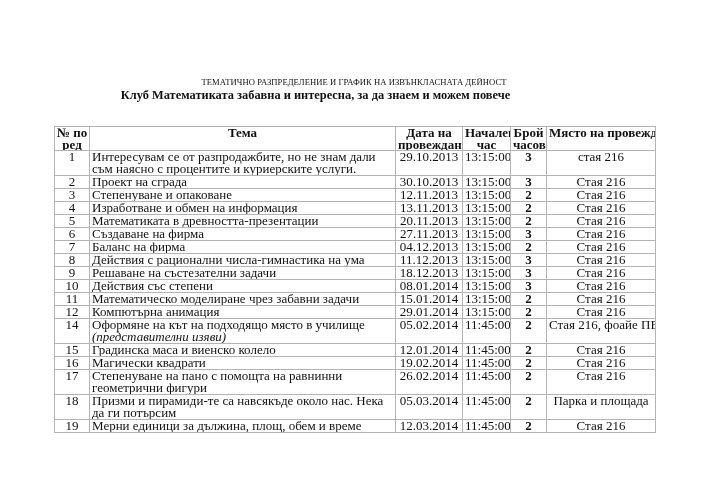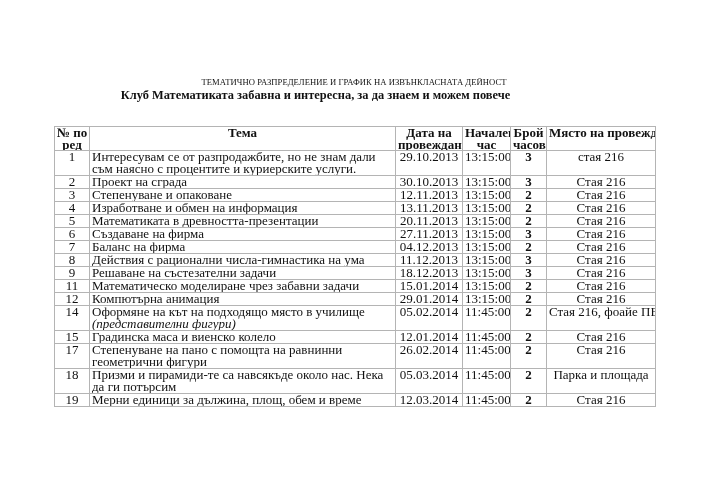--- a/index.html
+++ b/index.html
@@ -114,47 +114,63 @@
       </tr>
       <tr class="r">
         <td class="num"><span>9</span></td>
         <td class="topic"><span>Решаване на състезателни задачи</span></td>
         <td class="c"><span>18.12.2013</span></td>
         <td class="c"><span>13:15:00</span></td>
         <td class="b"><span>3</span></td>
         <td class="c"><span>Стая 216</span></td>
       </tr>
       <tr class="r">
+        <td class="num"><span>10</span></td>
+        <td class="topic"><span>Действия със степени</span></td>
+        <td class="c"><span>08.01.2014</span></td>
+        <td class="c"><span>13:15:00</span></td>
+        <td class="b"><span>3</span></td>
+        <td class="c"><span>Стая 216</span></td>
+      </tr>
+      <tr class="r">
         <td class="num"><span>11</span></td>
         <td class="topic"><span>Математическо моделиране чрез забавни задачи</span></td>
         <td class="c"><span>15.01.2014</span></td>
         <td class="c"><span>13:15:00</span></td>
         <td class="b"><span>2</span></td>
         <td class="c"><span>Стая 216</span></td>
       </tr>
       <tr class="r">
         <td class="num"><span>12</span></td>
         <td class="topic"><span>Компютърна анимация</span></td>
         <td class="c"><span>29.01.2014</span></td>
         <td class="c"><span>13:15:00</span></td>
         <td class="b"><span>2</span></td>
         <td class="c"><span>Стая 216</span></td>
       </tr>
       <tr class="tall">
         <td class="num"><span>14</span></td>
-        <td class="topic"><span>Оформяне на кът на подходящо място в училище </span><span class="it">(представителни фигури)</span></td>
+        <td class="topic"><span>Оформяне на кът на подходящо място в училище </span><span class="it">(представителни изяви)</span></td>
         <td class="c"><span>05.02.2014</span></td>
         <td class="c"><span>11:45:00</span></td>
         <td class="b"><span>2</span></td>
         <td class="c"><span>Стая 216, фоайе ПЕ</span></td>
       </tr>
       <tr class="r">
         <td class="num"><span>15</span></td>
         <td class="topic"><span>Градинска маса и виенско колело</span></td>
         <td class="c"><span>12.01.2014</span></td>
+        <td class="c"><span>11:45:00</span></td>
+        <td class="b"><span>2</span></td>
+        <td class="c"><span>Стая 216</span></td>
+      </tr>
+      <tr class="r">
+        <td class="num"><span>16</span></td>
+        <td class="topic"><span>Магически квадрати</span></td>
+        <td class="c"><span>19.02.2014</span></td>
         <td class="c"><span>11:45:00</span></td>
         <td class="b"><span>2</span></td>
         <td class="c"><span>Стая 216</span></td>
       </tr>
       <tr class="r">
         <td class="num"><span>17</span></td>
         <td class="topic"><span>Степенуване на пано с помощта на равнинни геометрични фигури</span></td>
         <td class="c"><span>26.02.2014</span></td>
         <td class="c"><span>11:45:00</span></td>
         <td class="b"><span>2</span></td>

